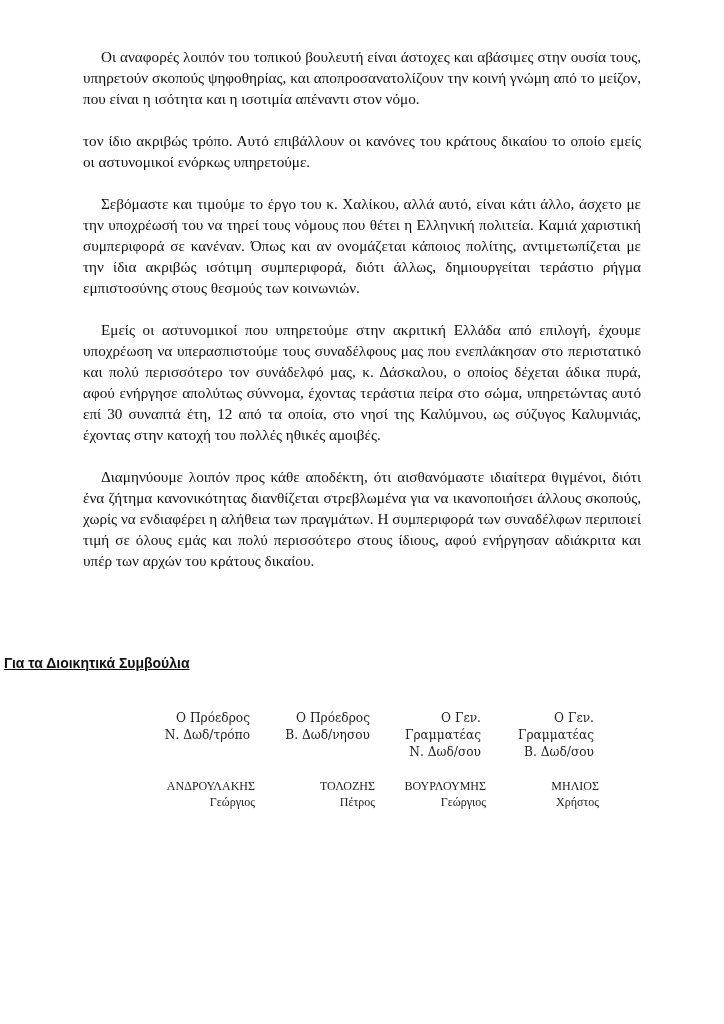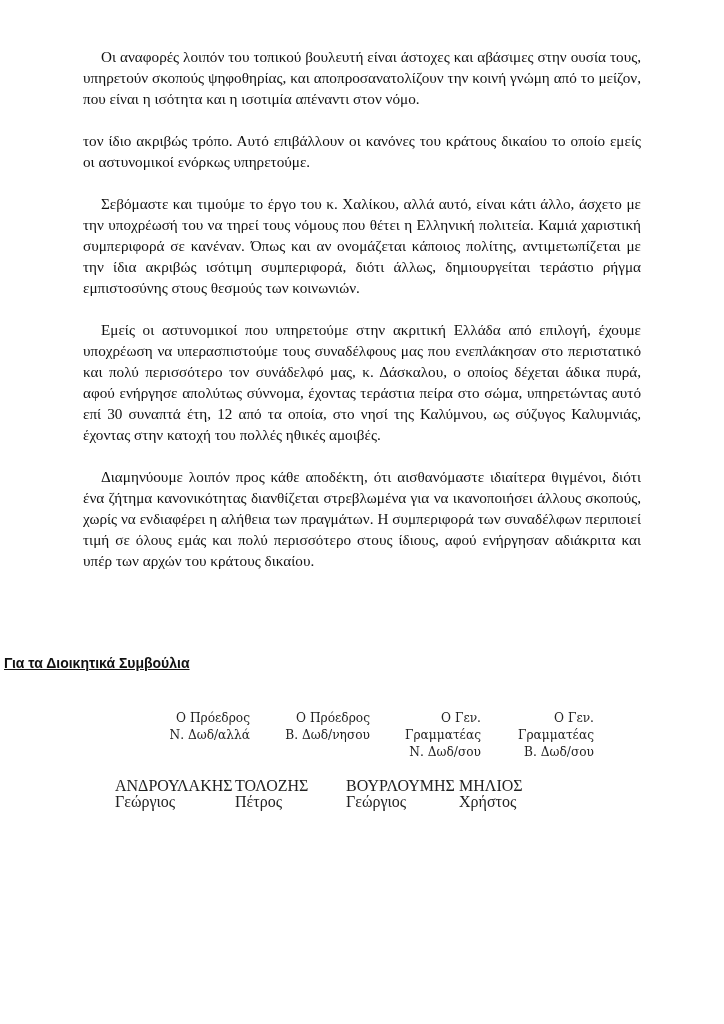--- a/index.html
+++ b/index.html
@@ -2,40 +2,40 @@
 <html><head>
 <meta charset="utf-8">
 <style>
   html, body { margin:0; padding:0; background:#ffffff; }
   body { width:724px; height:1024px; position:relative; overflow:hidden; color:#111; }
   .page { position:absolute; left:83px; top:46px; width:558px; font-family:"Liberation Serif", serif; font-size:15.2px; line-height:21px; }
   .para { margin:0 0 21px 0; text-align:justify; text-indent:0; }
   .para.indent { text-indent:18px; }
   .heading { position:absolute; left:4px; width:724px; top:655px; text-align:left; font-family:Liberation Sans, sans-serif; font-weight:bold; font-size:14px; text-decoration:underline; color:#111; }
   .sig-col { position:absolute; text-align:right; width:130px; font-family:"DejaVu Serif", serif; font-size:12.2px; line-height:17px; color:#222; }
-  .name-col { position:absolute; text-align:left; width:140px; font-family:"Liberation Serif", serif; font-size:16px; line-height:16px; color:#222; }
+  .name-col { position:absolute; text-align:right; width:140px; font-family:"Liberation Serif", serif; font-size:12px; line-height:16px; color:#222; }
   .line { display:block; }
 </style>
 </head>
 <body>
 
 <div class="page">
   <p class="para indent">Οι αναφορές λοιπόν του τοπικού βουλευτή είναι άστοχες και αβάσιμες στην ουσία τους, υπηρετούν σκοπούς ψηφοθηρίας, και αποπροσανατολίζουν την κοινή γνώμη από το μείζον, που είναι η ισότητα και η ισοτιμία απέναντι στον νόμο.</p>
   <p class="para">τον ίδιο ακριβώς τρόπο. Αυτό επιβάλλουν οι κανόνες του κράτους δικαίου το οποίο εμείς οι αστυνομικοί ενόρκως υπηρετούμε.</p>
   <p class="para indent">Σεβόμαστε και τιμούμε το έργο του κ. Χαλίκου, αλλά αυτό, είναι κάτι άλλο, άσχετο με την υποχρέωσή του να τηρεί τους νόμους που θέτει η Ελληνική πολιτεία. Καμιά χαριστική συμπεριφορά σε κανέναν. Όπως και αν ονομάζεται κάποιος πολίτης, αντιμετωπίζεται με την ίδια ακριβώς ισότιμη συμπεριφορά, διότι άλλως, δημιουργείται τεράστιο ρήγμα εμπιστοσύνης στους θεσμούς των κοινωνιών.</p>
   <p class="para indent">Εμείς οι αστυνομικοί που υπηρετούμε στην ακριτική Ελλάδα από επιλογή, έχουμε υποχρέωση να υπερασπιστούμε τους συναδέλφους μας που ενεπλάκησαν στο περιστατικό και πολύ περισσότερο τον συνάδελφό μας, κ. Δάσκαλου, ο οποίος δέχεται άδικα πυρά, αφού ενήργησε απολύτως σύννομα, έχοντας τεράστια πείρα στο σώμα, υπηρετώντας αυτό επί 30 συναπτά έτη, 12 από τα οποία, στο νησί της Καλύμνου, ως σύζυγος Καλυμνιάς, έχοντας στην κατοχή του πολλές ηθικές αμοιβές.</p>
   <p class="para indent">Διαμηνύουμε λοιπόν προς κάθε αποδέκτη, ότι αισθανόμαστε ιδιαίτερα θιγμένοι, διότι ένα ζήτημα κανονικότητας διανθίζεται στρεβλωμένα για να ικανοποιήσει άλλους σκοπούς, χωρίς να ενδιαφέρει η αλήθεια των πραγμάτων. Η συμπεριφορά των συναδέλφων περιποιεί τιμή σε όλους εμάς και πολύ περισσότερο στους ίδιους, αφού ενήργησαν αδιάκριτα και υπέρ των αρχών του κράτους δικαίου.</p>
 </div>
 
 <div class="heading">Για τα Διοικητικά Συμβούλια</div>
 
 <div>
   <div class="sig-col" style="left:120px; top:710px;">
     <span class="line">Ο Πρόεδρος</span>
-    <span class="line">Ν. Δωδ/αλλά</span>
+    <span class="line">Ν. Δωδ/τρόπο</span>
   </div>
   <div class="sig-col" style="left:240px; top:710px;">
     <span class="line">Ο Πρόεδρος</span>
     <span class="line">Β. Δωδ/νησου</span>
   </div>
   <div class="sig-col" style="left:351px; top:710px;">
     <span class="line">Ο Γεν.</span>
     <span class="line">Γραμματέας</span>
     <span class="line">Ν. Δωδ/σου</span>
   </div>

